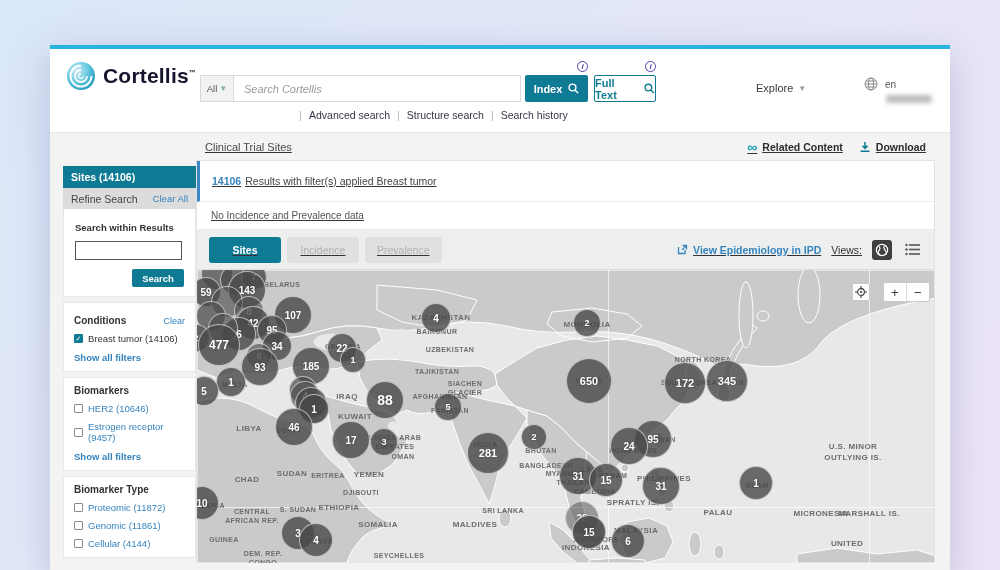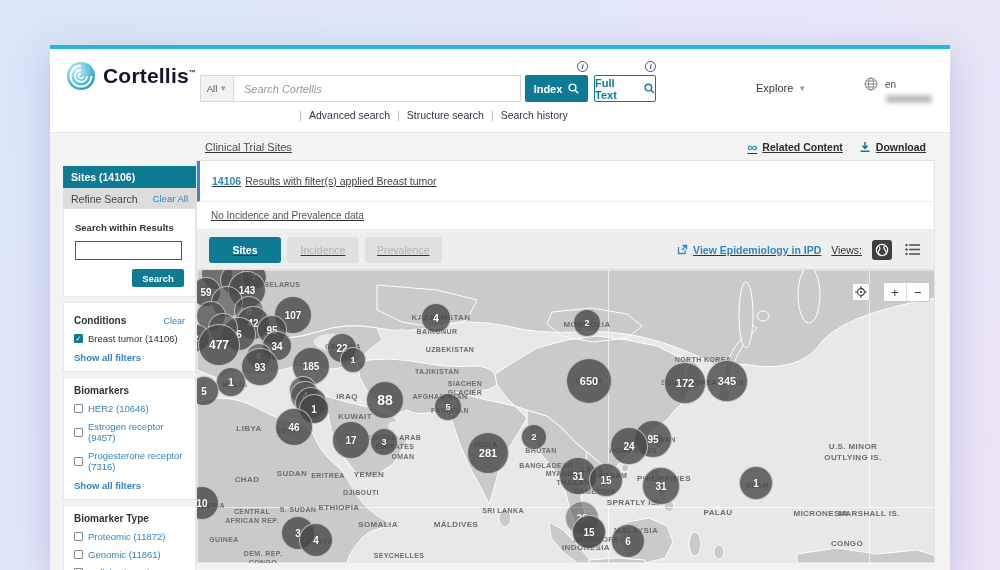--- a/index.html
+++ b/index.html
@@ -214,24 +214,20 @@
               <span class="side-sec-title">Biomarkers</span>
             </div>
             <label class="check-row">
               <span class="cb"></span>
               <span class="check-label">HER2 (10646)</span>
             </label>
             <label class="check-row">
               <span class="cb"></span>
               <span class="check-label">Estrogen receptor (9457)</span>
             </label>
-            <label class="check-row">
-              <span class="cb"></span>
-              <span class="check-label">Progesterone receptor (7316)</span>
-            </label>
             <div class="show-all">Show all filters</div>
           </div>
           <div class="side-section">
             <div class="side-sec-head">
               <span class="side-sec-title">Biomarker Type</span>
             </div>
             <label class="check-row">
               <span class="cb"></span>
               <span class="check-label">Proteomic (11872)</span>
             </label>
@@ -392,21 +388,21 @@
             <div class="mlabel" style="left: 181px; top: 255px; font-size: 8px;">SOMALIA</div>
             <div class="mlabel" style="left: 101px; top: 240px;">S. SUDAN</div>
             <div class="mlabel" style="left: 55px; top: 246px;">CENTRAL
 AFRICAN REP.</div>
             <div class="mlabel" style="left: 12px; top: 236px;">NIGERIA</div>
             <div class="mlabel" style="left: 27px; top: 270px;">GUINEA</div>
             <div class="mlabel" style="left: 66px; top: 288px;">DEM. REP.
 CONGO</div>
             <div class="mlabel" style="left: 123px; top: 272px;">KENYA</div>
             <div class="mlabel" style="left: 306px; top: 241px;">SRI LANKA</div>
-            <div class="mlabel" style="left: 259px; top: 255px; font-size: 8px;">MALDIVES</div>
+            <div class="mlabel" style="left: 278px; top: 255px; font-size: 8px;">MALDIVES</div>
             <div class="mlabel" style="left: 202px; top: 286px;">SEYCHELLES</div>
             <div class="mlabel" style="left: 289px; top: 175px; font-size: 8px;">INDIA</div>
             <div class="mlabel" style="left: 390px; top: 55px; font-size: 8px;">MONGOLIA</div>
             <div class="mlabel" style="left: 392px; top: 111px; font-size: 8px;">CHINA</div>
             <div class="mlabel" style="left: 506px; top: 90px;">NORTH KOREA</div>
             <div class="mlabel" style="left: 492px; top: 113px;">SOUTH KOREA</div>
             <div class="mlabel" style="left: 534px; top: 113px;">JAPAN</div>
             <div class="mlabel" style="left: 464px; top: 170px;">TAIWAN</div>
             <div class="mlabel" style="left: 436px; top: 181px;">HONG KONG</div>
             <div class="mlabel" style="left: 344px; top: 181px;">BHUTAN</div>
@@ -420,21 +416,21 @@
             <div class="mlabel" style="left: 436px; top: 233px; font-size: 8px;">SPRATLY IS.</div>
             <div class="mlabel" style="left: 439px; top: 261px; font-size: 8px;">MALAYSIA</div>
             <div class="mlabel" style="left: 399px; top: 270px;">SINGAPORE</div>
             <div class="mlabel" style="left: 389px; top: 278px; font-size: 8px;">INDONESIA</div>
             <div class="mlabel" style="left: 521px; top: 243px; font-size: 8px;">PALAU</div>
             <div class="mlabel" style="left: 560px; top: 216px;">GUAM</div>
             <div class="mlabel" style="left: 656px; top: 183px; font-size: 8px;">U.S. MINOR
 OUTLYING IS.</div>
             <div class="mlabel" style="left: 624px; top: 244px; font-size: 8px;">MICRONESIA</div>
             <div class="mlabel" style="left: 672px; top: 244px; font-size: 8px;">MARSHALL IS.</div>
-            <div class="mlabel" style="left: 650px; top: 274px; font-size: 8px;">CONGO</div>
+            <div class="mlabel" style="left: 650px; top: 274px; font-size: 8px;">UNITED</div>
             <div class="bubble" style="left: 4px; top: -12px; width: 32px; height: 32px; background: rgba(72, 72, 74, 0.7); font-size: 10px;"></div>
             <div class="bubble" style="left: 23px; top: -5px; width: 30px; height: 30px; background: rgba(72, 72, 74, 0.7); font-size: 10px;"></div>
             <div class="bubble" style="left: 44px; top: -6px; width: 26px; height: 26px; background: rgba(72, 72, 74, 0.8); font-size: 9px;">7</div>
             <div class="bubble" style="left: -6px; top: 7px; width: 30px; height: 30px; background: rgba(72, 72, 74, 0.8); font-size: 10px;">59</div>
             <div class="bubble" style="left: 31px; top: 1px; width: 38px; height: 38px; background: rgba(72, 72, 74, 0.8); font-size: 10px;">143</div>
             <div class="bubble" style="left: 14px; top: 16px; width: 32px; height: 32px; background: rgba(72, 72, 74, 0.6); font-size: 10px;"></div>
             <div class="bubble" style="left: 37px; top: 26px; width: 30px; height: 30px; background: rgba(72, 72, 74, 0.55); font-size: 10px;">8</div>
             <div class="bubble" style="left: 77px; top: 26px; width: 38px; height: 38px; background: rgba(72, 72, 74, 0.8); font-size: 10px;">107</div>
             <div class="bubble" style="left: -1px; top: 31px; width: 30px; height: 30px; background: rgba(72, 72, 74, 0.7); font-size: 10px;"></div>
             <div class="bubble" style="left: 39px; top: 36px; width: 34px; height: 34px; background: rgba(72, 72, 74, 0.8); font-size: 10px;">42</div>

